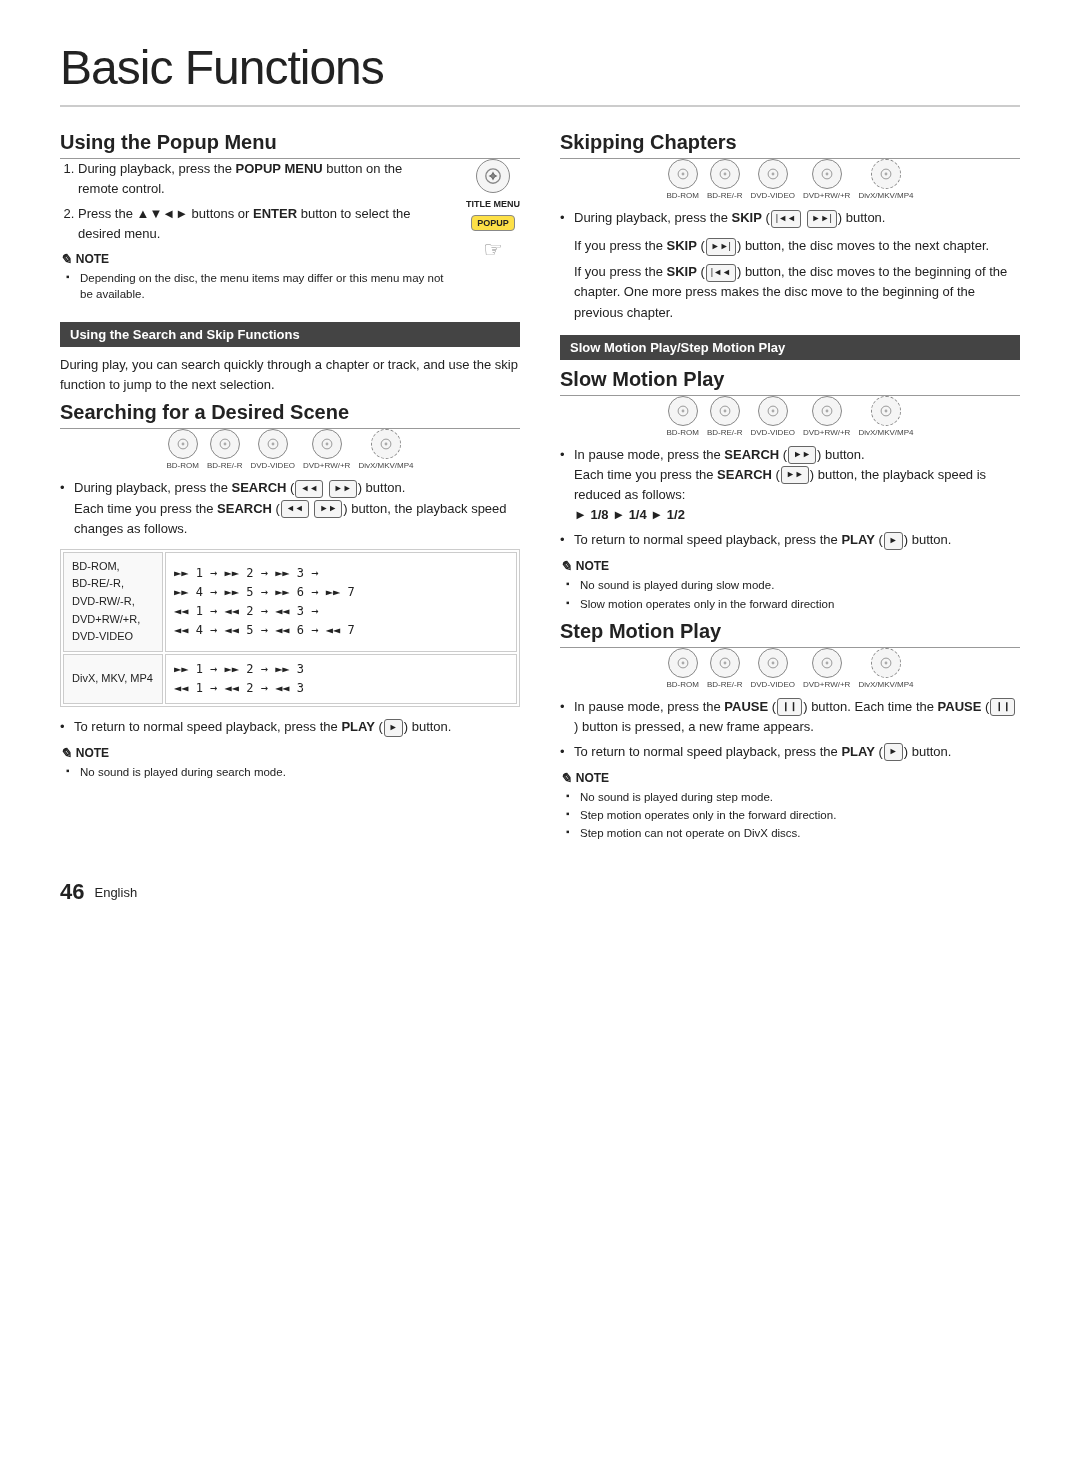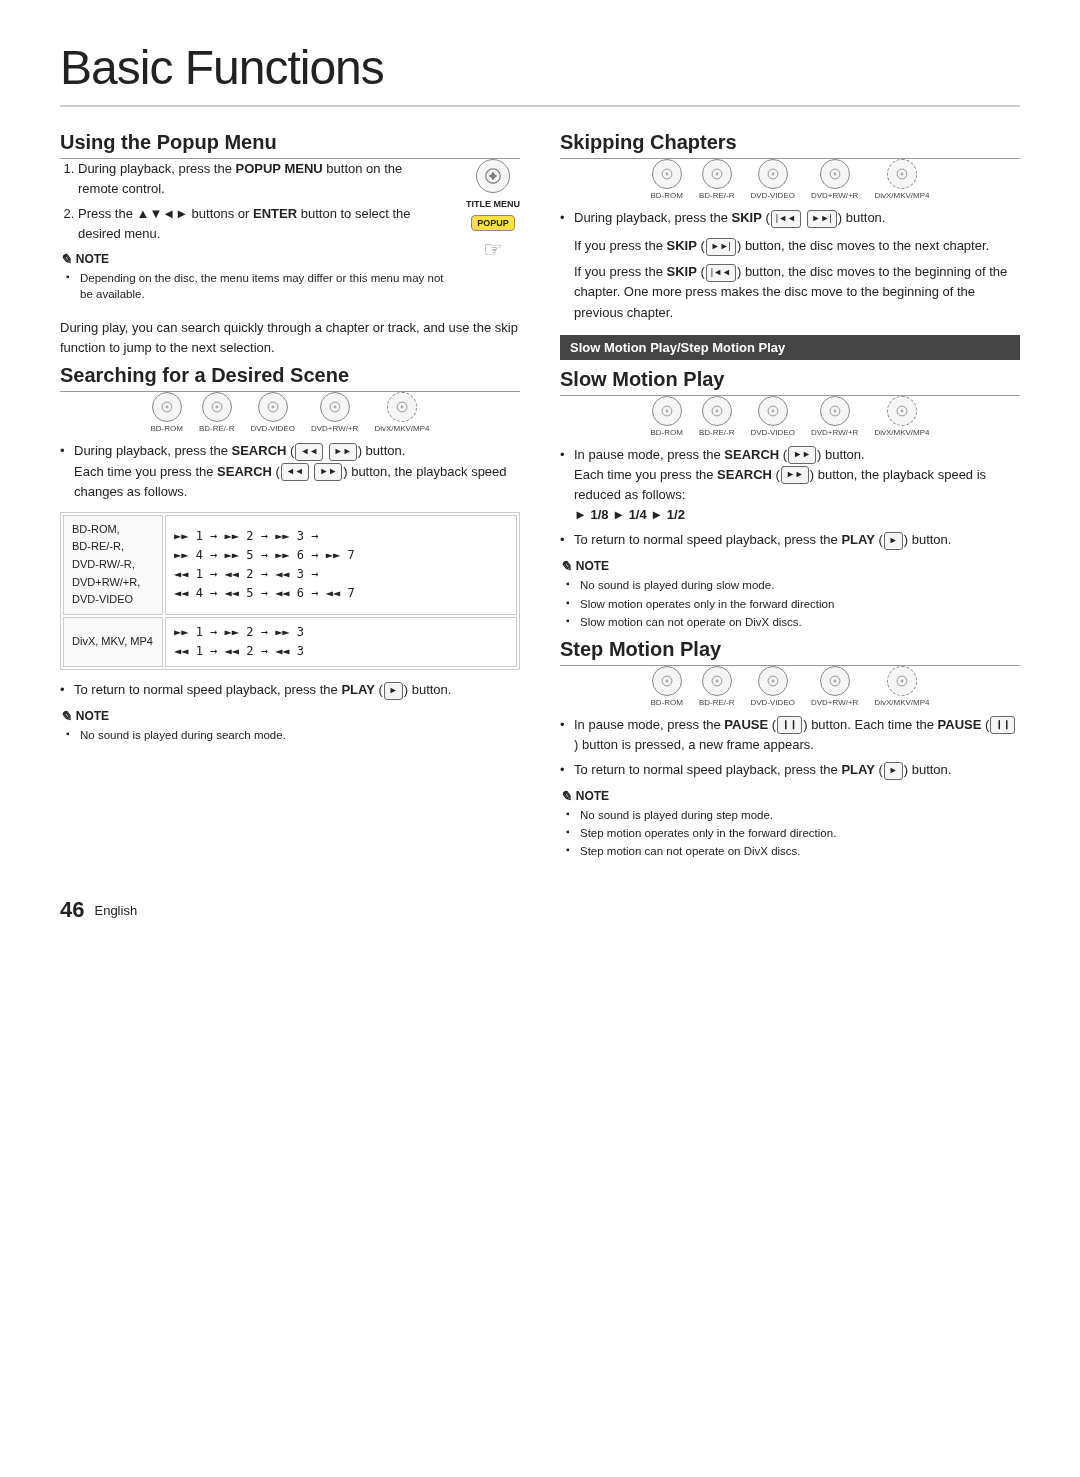--- a/index.html
+++ b/index.html
@@ -28,21 +28,21 @@
       flex: 1;
     }
     h2.section-title {
       font-size: 20px;
       font-weight: bold;
       border-bottom: 1px solid #999;
       padding-bottom: 4px;
     }
     .disc-icons-center {
       display: flex;
-      gap: 16px;
+      gap: 8px;
       justify-content: center;
       margin-bottom: 8px;
     }
     .disc-icon {
       display: flex;
       flex-direction: column;
       align-items: center;
       font-size: 8px;
       color: #444;
     }
@@ -241,20 +241,21 @@
               <circle cx="10" cy="10" r="2" fill="#888"></circle>
             </svg>
           </div>
           <div style="font-size:9px;font-weight:bold;text-align:center;">TITLE MENU</div>
           <div class="remote-btn" style="font-size:9px;width:44px;padding:2px;">POPUP</div>
           <div style="font-size:22px;color:#888;">☞</div>
         </div>
       </div>
     </div>
 
+    <div class="dark-bar">Using the Search and Skip Functions</div>
     <p>During play, you can search quickly through a chapter or track, and use the skip function to jump to the next selection.</p>
 
     <h2 class="section-title">Searching for a Desired Scene</h2>
 
     <div class="disc-icons-center">
       <div class="disc-icon">
         <div class="circle">
           <svg viewBox="0 0 20 20">
               <circle cx="10" cy="10" r="7" fill="none" stroke="#888" stroke-width="1.2"></circle>
               <circle cx="10" cy="10" r="2" fill="#aaa"></circle>
@@ -464,21 +465,20 @@
     </ul>
 
     <div class="note-block">
       <div class="note-title">
         <span class="note-icon">✎</span>
         <span>NOTE</span>
       </div>
       <ul class="note-list">
         <li>No sound is played during slow mode.</li>
         <li>Slow motion operates only in the forward direction</li>
-        <li>Slow motion can not operate on DivX discs.</li>
       </ul>
     </div>
 
     <h2 class="section-title">Step Motion Play</h2>
 
     <div class="disc-icons-center">
       <div class="disc-icon">
         <div class="circle">
           <svg viewBox="0 0 20 20">
               <circle cx="10" cy="10" r="7" fill="none" stroke="#888" stroke-width="1.2"></circle>

